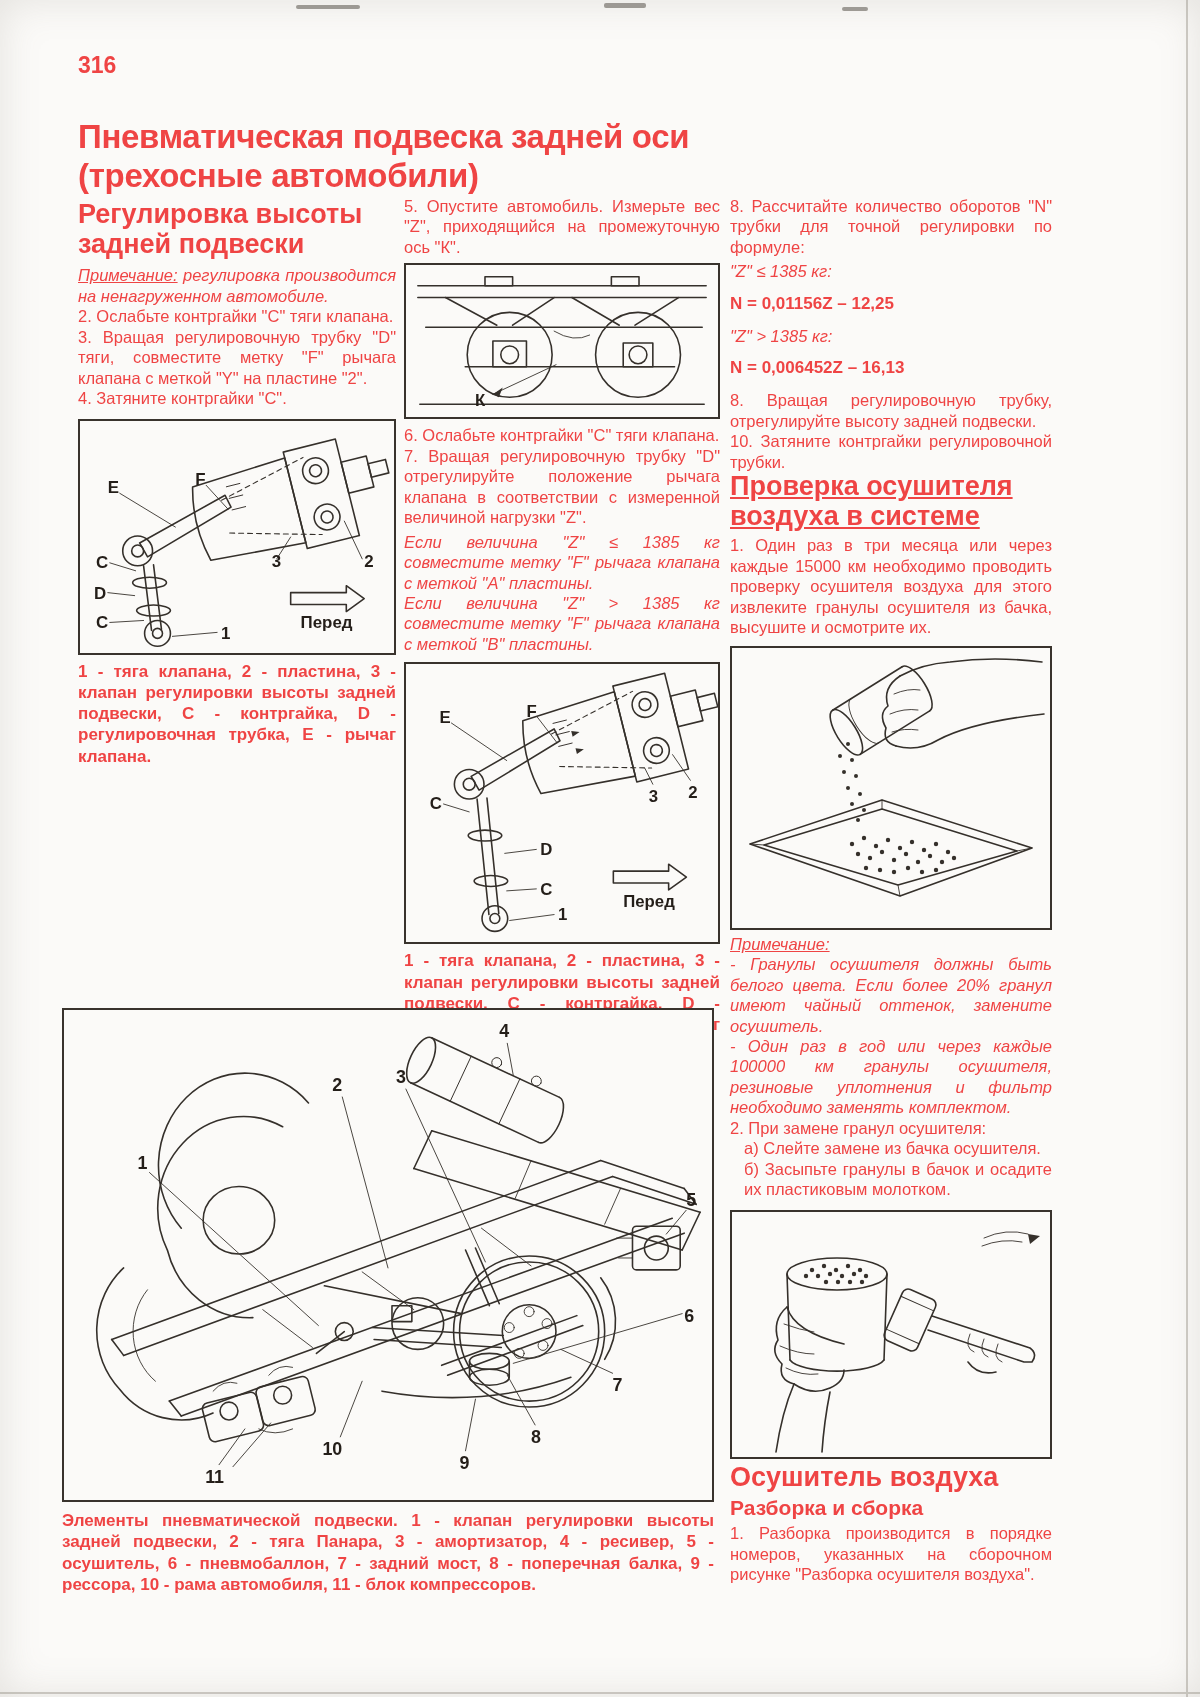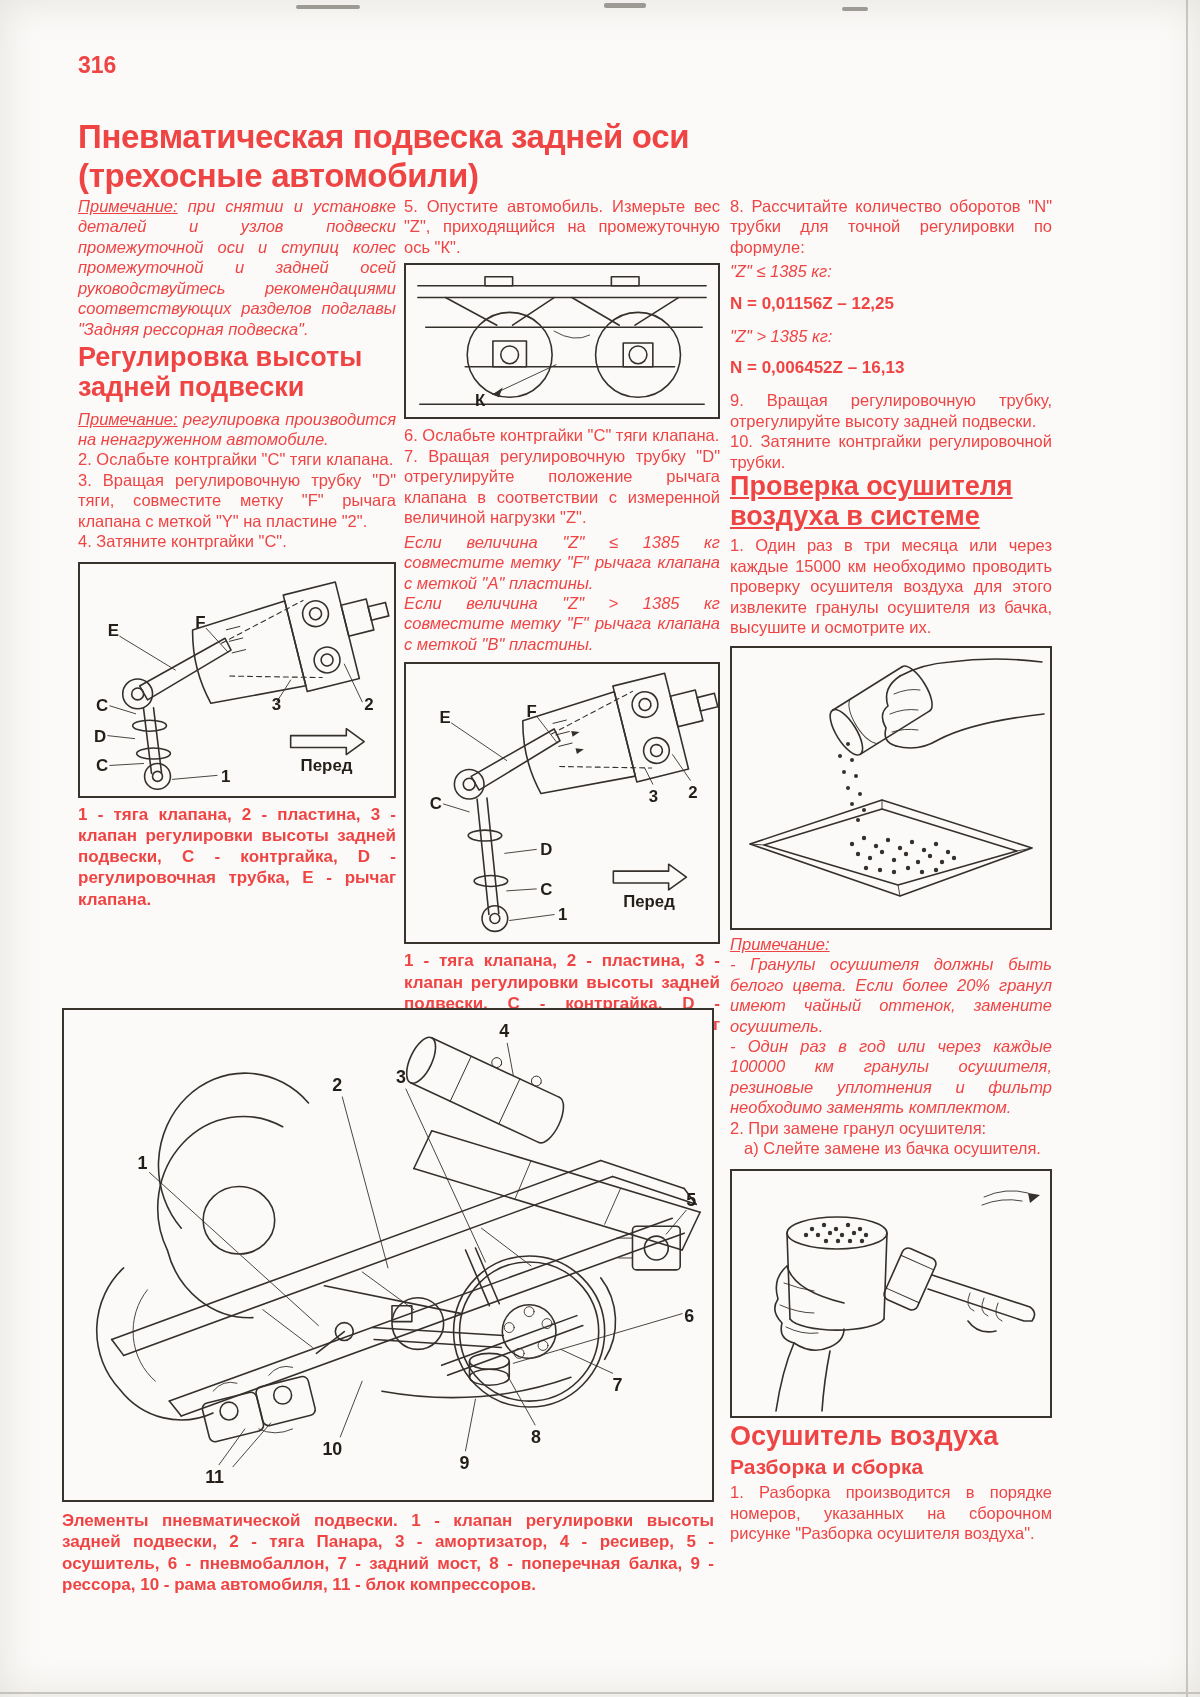--- a/index.html
+++ b/index.html
@@ -53,24 +53,20 @@
   <div class="smudge" style="left:296px;top:5px;width:64px;height:4px;"></div>
   <div class="smudge" style="left:604px;top:3px;width:42px;height:5px;"></div>
   <div class="smudge" style="left:842px;top:7px;width:26px;height:4px;"></div>
   <div class="edge-line" style="left:1186px;top:0;width:2px;height:1697px;"></div>
   <div class="edge-line" style="left:0;top:1692px;width:1200px;height:2px;"></div>
 
   <div class="pagenum">316</div>
   <h1 class="title">Пневматическая подвеска задней оси (трехосные автомобили)</h1>
 
   <div class="col" id="col1">
-    <p class="bt it">
-      <span class="nl">Примечание:</span>
-      <span>при снятии и установке деталей и узлов подвески промежуточной оси и ступиц колес промежуточной и задней осей руководствуйтесь рекомендациями соответствующих разделов подглавы "Задняя рессорная подвеска".</span>
-    </p>
 
     <h2 class="h2 mt14">Регулировка высоты задней подвески</h2>
 
     <p class="bt it mt6">
       <span class="nl">Примечание:</span>
       <span>регулировка производится на ненагруженном автомобиле.</span>
     </p>
 
     <p class="bt">2. Ослабьте контргайки "С" тяги клапана.</p>
     <p class="bt">3. Вращая регулировочную трубку "D" тяги, совместите метку "F" рычага клапана с меткой "Y" на пластине "2".</p>
@@ -220,21 +216,21 @@
     </figure>
     <p class="cap mt6">1 - тяга клапана, 2 - пластина, 3 - клапан регулировки высоты задней подвески, С - контргайка, D - регулировочная трубка, Е - рычаг клапана.</p>
   </div>
 
   <div class="col" id="col3">
     <p class="bt">8. Рассчитайте количество оборотов "N" трубки для точной регулировки по формуле:</p>
     <p class="bt it mt4">"Z" ≤ 1385 кг:</p>
     <p class="formula" style="margin:12px 0 12px 0;">N = 0,01156Z – 12,25</p>
     <p class="bt it">"Z" &gt; 1385 кг:</p>
     <p class="formula" style="margin:12px 0 12px 0;">N = 0,006452Z – 16,13</p>
-    <p class="bt">9. Вращая регулировочную трубку, отрегулируйте высоту задней подвески.</p>
+    <p class="bt">8. Вращая регулировочную трубку, отрегулируйте высоту задней подвески.</p>
     <p class="bt">10. Затяните контргайки регулировочной трубки.</p>
 
     <h2 class="h2 mt16">Проверка осушителя воздуха в системе</h2>
     <p class="bt mt4">1. Один раз в три месяца или через каждые 15000 км необходимо проводить проверку осушителя воздуха для этого извлеките гранулы осушителя из бачка, высушите и осмотрите их.</p>
 
     <figure class="mt8" style="height:280px;">
       <svg viewBox="0 0 318 280">
 
         <g class="ln">
           <path d="M18 196 L150 152 L300 200 L168 248 Z"></path>
@@ -298,20 +294,21 @@
       </svg>
     </figure>
 
     <p class="bt mt14">
       <span class="nl">Примечание:</span>
     </p>
     <p class="bt it">- Гранулы осушителя должны быть белого цвета. Если более 20% гранул имеют чайный оттенок, замените осушитель.</p>
     <p class="bt it">- Один раз в год или через каждые 100000 км гранулы осушителя, резиновые уплотнения и фильтр необходимо заменять комплектом.</p>
     <p class="bt">2. При замене гранул осушителя:</p>
     <p class="bt" style="padding-left:14px;">а) Слейте замене из бачка осушителя.</p>
+    <p class="bt" style="padding-left:14px;">б) Засыпьте гранулы в бачок и осадите их пластиковым молотком.</p>
 
     <figure class="mt10" style="height:245px;">
       <svg viewBox="0 0 318 245">
 
         <g class="ln">
           <ellipse cx="105" cy="62" rx="50" ry="16"></ellipse>
           <path d="M55 62 L58 148 M155 62 L152 148"></path>
           <path d="M58 148 A 48 14 0 0 0 152 148"></path>
         </g>
         <g class="dot">

